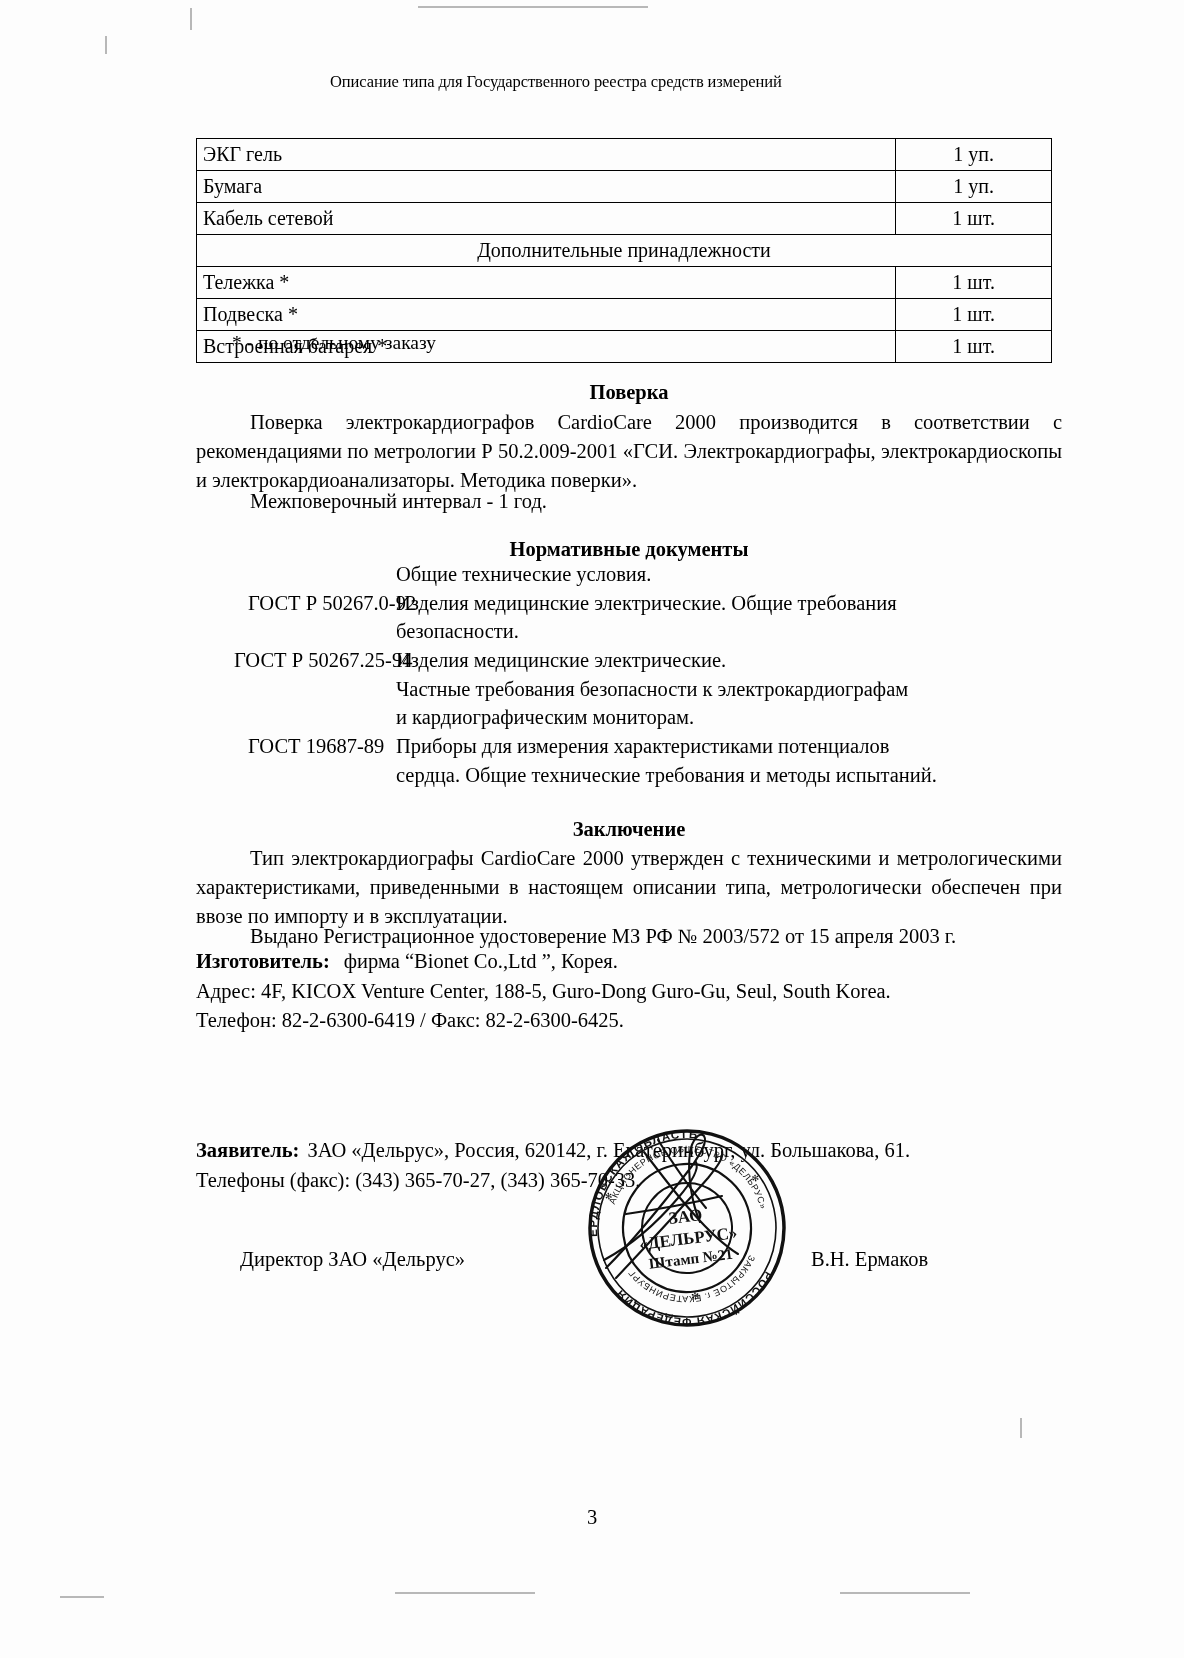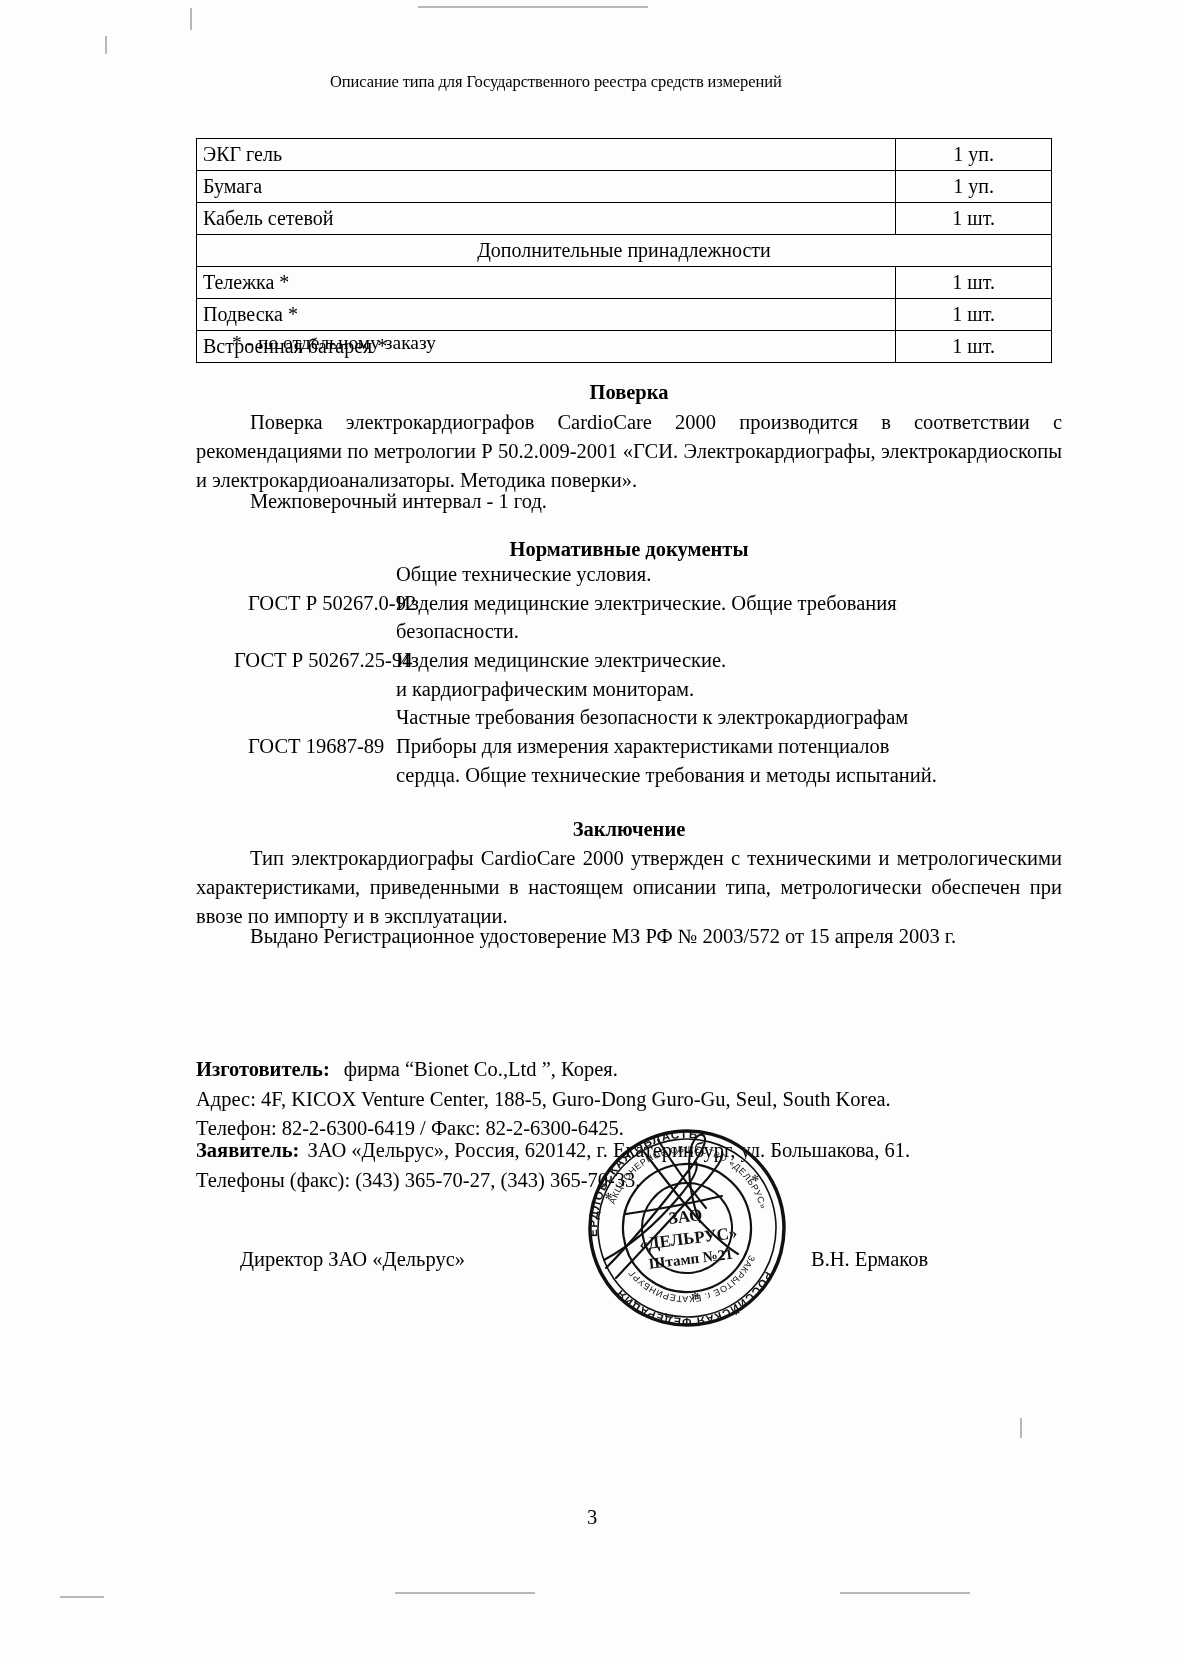--- a/index.html
+++ b/index.html
@@ -246,44 +246,44 @@
       <div class="nd-code"></div>
       <div class="nd-text">безопасности.</div>
     </div>
 
     <div class="nd-row">
       <div class="nd-code" style="padding-left:38px;">ГОСТ Р 50267.25-94</div>
       <div class="nd-text">Изделия медицинские электрические.</div>
     </div>
     <div class="nd-row">
       <div class="nd-code"></div>
+      <div class="nd-text">Частные требования безопасности к электрокардиографам</div>
+    </div>
+    <div class="nd-row">
+      <div class="nd-code"></div>
       <div class="nd-text">и кардиографическим мониторам.</div>
-    </div>
-    <div class="nd-row">
-      <div class="nd-code"></div>
-      <div class="nd-text">Частные требования безопасности к электрокардиографам</div>
     </div>
 
     <div class="nd-row">
       <div class="nd-code">ГОСТ 19687-89</div>
       <div class="nd-text">Приборы для измерения характеристиками потенциалов</div>
     </div>
     <div class="nd-row">
       <div class="nd-code"></div>
       <div class="nd-text">сердца. Общие технические требования и методы испытаний.</div>
     </div>
   </div>
 
   <div class="h-center" style="top:818px;">Заключение</div>
 
   <div class="para indent" style="top:844px;">Тип электрокардиографы CardioCare 2000 утвержден с техническими и метрологическими характеристиками, приведенными в настоящем описании типа, метрологически обеспечен при ввозе по импорту и в эксплуатации.</div>
 
   <div class="para nojust indent" style="top:922px;">Выдано Регистрационное удостоверение МЗ РФ № 2003/572 от 15 апреля 2003 г.</div>
 
-  <div class="mk-block" style="top:1055px;">
+  <div class="mk-block" style="top:947px;">
     <div>
       <span class="bold">Изготовитель:</span><span style="display:inline-block;width:14px;"></span><span>фирма “Bionet Co.,Ltd ”, Корея.</span>
     </div>
     <div>Адрес: 4F, KICOX Venture Center, 188-5, Guro-Dong Guro-Gu, Seul, South Korea.</div>
     <div>Телефон: 82-2-6300-6419 / Факс: 82-2-6300-6425.</div>
   </div>
 
   <div class="mk-block" style="top:1136px;">
     <div>
       <span class="bold">Заявитель:</span><span style="display:inline-block;width:8px;"></span><span>ЗАО «Дельрус», Россия, 620142, г. Екатеринбург, ул. Большакова, 61.</span>

